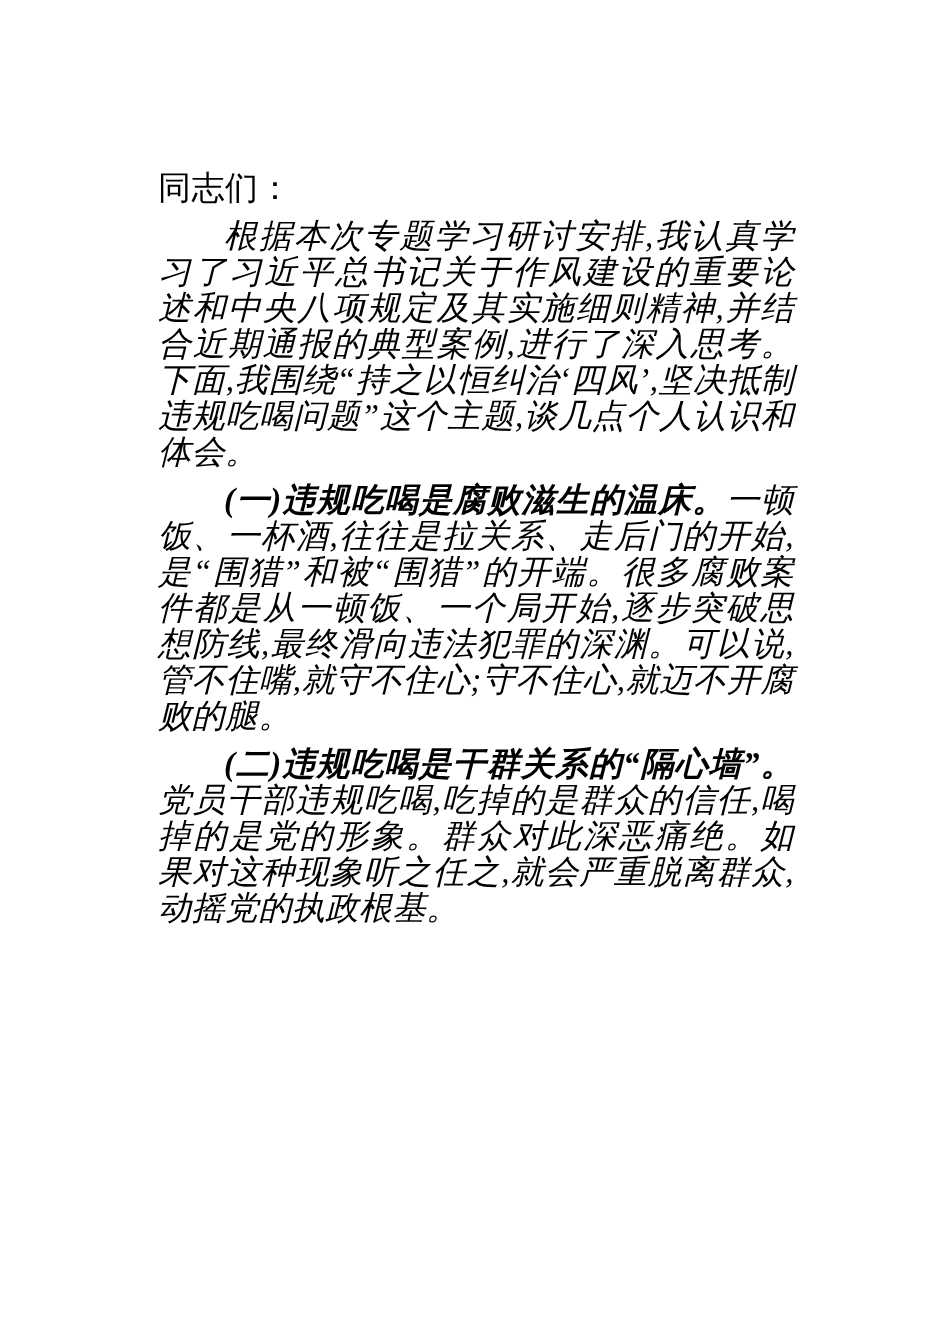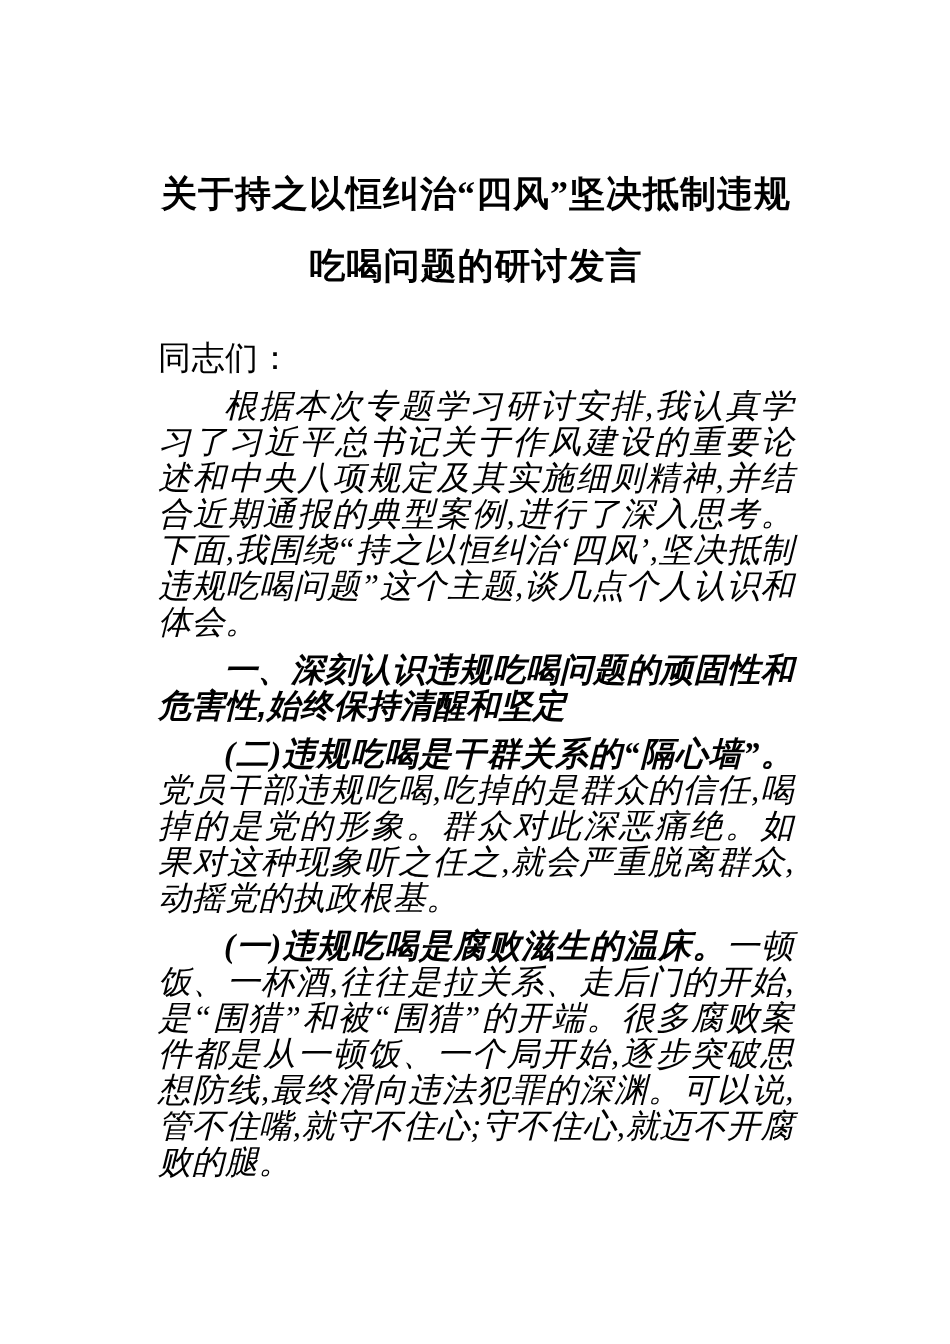--- a/index.html
+++ b/index.html
@@ -44,27 +44,25 @@
     }
     .lead {
       font-weight: bold;
     }
   </style>
 </head>
 <body>
 
 <div class="page">
 
-  <h1 class="doc-title"><span>关于持之以恒纠治“四风”坚决抵制违规</span><br><span>吃喝问题的研讨发言</span></h1>
 
   <p class="para">同志们：</p>
 
   <p class="para indent">根据本次专题学习研讨安排,我认真学习了习近平总书记关于作风建设的重要论述和中央八项规定及其实施细则精神,并结合近期通报的典型案例,进行了深入思考。下面,我围绕“持之以恒纠治‘四风’,坚决抵制违规吃喝问题”这个主题,谈几点个人认识和体会。</p>
 
-  <p class="para indent section-heading">一、深刻认识违规吃喝问题的顽固性和危害性,始终保持清醒和坚定</p>
 
 
+  <p class="para indent"><span class="lead">(一)违规吃喝是腐败滋生的温床。</span><span>一顿饭、一杯酒,往往是拉关系、走后门的开始,是“围猎”和被“围猎”的开端。很多腐败案件都是从一顿饭、一个局开始,逐步突破思想防线,最终滑向违法犯罪的深渊。可以说,管不住嘴,就守不住心;守不住心,就迈不开腐败的腿。</span></p>
+
   <p class="para indent"><span class="lead">(二)违规吃喝是干群关系的“隔心墙”。</span><span>党员干部违规吃喝,吃掉的是群众的信任,喝掉的是党的形象。群众对此深恶痛绝。如果对这种现象听之任之,就会严重脱离群众,动摇党的执政根基。</span></p>
-
-  <p class="para indent"><span class="lead">(一)违规吃喝是腐败滋生的温床。</span><span>一顿饭、一杯酒,往往是拉关系、走后门的开始,是“围猎”和被“围猎”的开端。很多腐败案件都是从一顿饭、一个局开始,逐步突破思想防线,最终滑向违法犯罪的深渊。可以说,管不住嘴,就守不住心;守不住心,就迈不开腐败的腿。</span></p>
 
 
 </div>
 
 </body></html>

